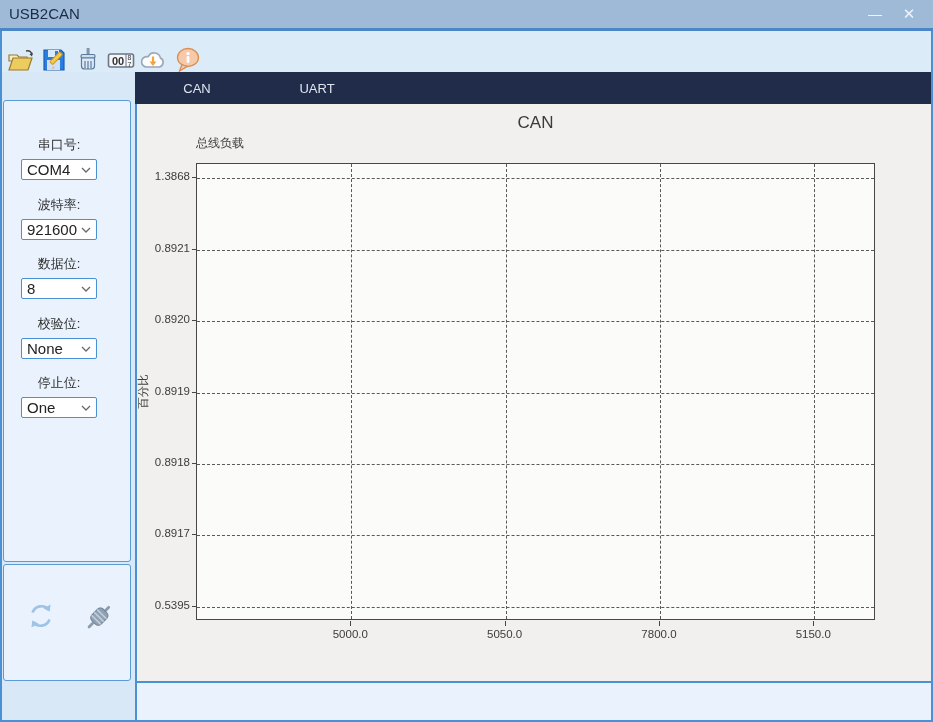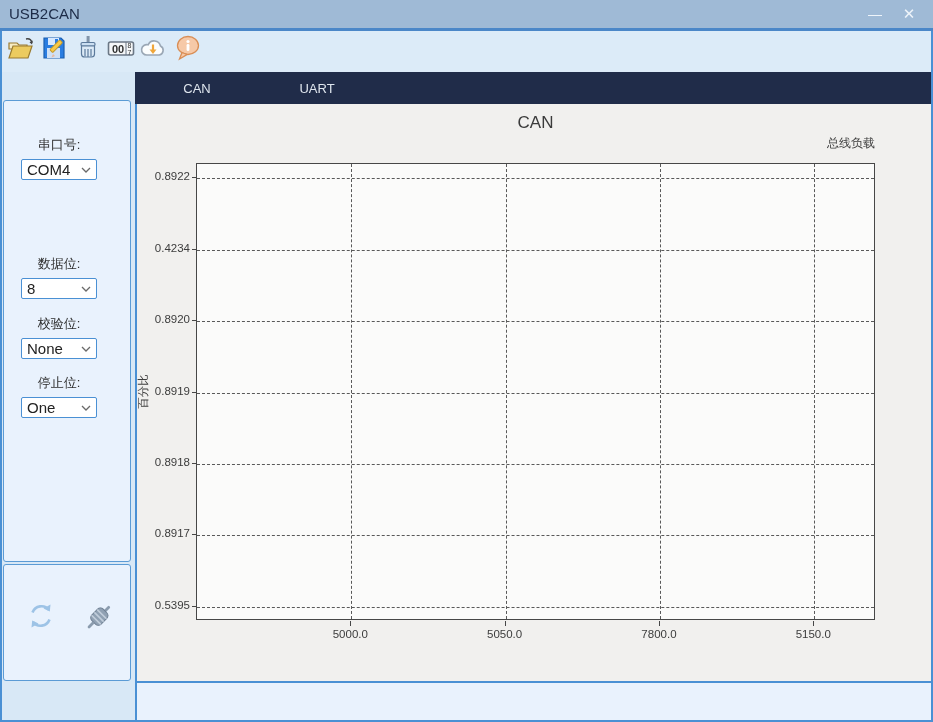--- a/index.html
+++ b/index.html
@@ -10,21 +10,21 @@
   }
   
   .titlebar { position:absolute; left:0; top:0; width:933px; height:28px; background:#9fbad6; }
   .titlebar .title { position:absolute; left:9px; top:5px; font-size:15px; color:#1c2b47; }
   .win-btn { position:absolute; top:0; width:30px; height:28px; display:flex; align-items:center; justify-content:center; color:#eef4fa; font-size:14px; cursor:default; }
   .win-min { right:43px; }
   .win-close { right:9px; font-size:15px; }
   .accent { position:absolute; left:0; top:28px; width:933px; height:3px; background:#4b87c8; }
   
   .toolbar { position:absolute; left:0; top:31px; width:933px; height:41px; background:#dcebf8; }
-  .tool-btn { position:absolute; top:1px; width:32px; height:32px; display:flex; align-items:center; justify-content:center;text-align:center; }
+  .tool-btn { position:absolute; top:13px; width:32px; height:32px; display:flex; align-items:center; justify-content:center;text-align:center; }
   
   .frame { position:absolute; left:0; top:31px; width:933px; height:691px; border:2px solid #4a90d4; border-top:none; pointer-events:none; z-index:50; }
   
   .sidebar { position:absolute; left:0; top:72px; width:135px; height:650px; background:#d8e8f6; }
   .panel { position:absolute; left:3px; width:128px; background:#e9f2fd; border:1px solid #5b9bd5; border-radius:3px; }
   .panel-settings { top:28px; height:462px; }
   .panel-actions  { top:492px; height:117px; }
   .panel-connect  { top:613px; height:33px; }
   .fgroup { position:absolute; left:17px; width:76px; }
   .flabel { display:block; width:100%; text-align:center; font-size:13px; color:#2e2e2e; margin-bottom:5px; }
@@ -37,21 +37,21 @@
   .connect-label { position:absolute; left:50px; top:8px; font-size:13px; color:#1d1d1d; }
   
   .tabbar { position:absolute; left:135px; top:72px; width:798px; height:32px; background:#202c49; display:flex; padding-left:2px; }
   .tab { width:120px; height:32px; display:flex; align-items:center; justify-content:center;
          font-size:13px; color:#dfe6ee; cursor:default; }
   .tab.selected { background:#d8e9fa; color:#4e9ad6; border-bottom:5px solid #35a0e8; }
   
   .chart-region { position:absolute; left:135px; top:104px; width:798px; height:579px;
                   background:#f1f0ee; border-left:2px solid #4a90d4; border-bottom:2px solid #4a90d4; }
   .chart-title    { position:absolute; left:59px; top:9px;  width:679px; text-align:center; font-size:17px; color:#3b3b3b; }
-  .chart-subtitle { position:absolute; left:59px; top:31px; width:679px; text-align:right; font-size:12px; color:#3b3b3b; }
+  .chart-subtitle { position:absolute; left:59px; top:31px; width:679px; text-align:left; font-size:12px; color:#3b3b3b; }
   .plot { position:absolute; left:59px; top:59px; width:679px; height:457px; background:#fbfbfa; border:1px solid #474747; }
   .hgrid { position:absolute; left:0; width:100%; height:0; border-top:1px dashed #595959; }
   .vgrid { position:absolute; top:0; height:100%; width:0; border-left:1px dashed #595959; }
   .ytick { position:absolute; left:55px; width:4px; height:1px; background:#474747; }
   .xtick { position:absolute; top:517px; width:1px; height:5px; background:#474747; }
   .ytick-label { position:absolute; left:0; width:53px; text-align:right; font-size:11.5px; color:#3c3c3c; }
   .xtick-label { position:absolute; top:524px; width:60px; margin-left:-30px; text-align:center; font-size:11.5px; color:#3c3c3c; }
   .xaxis-label { position:absolute; left:59px; top:543px; width:679px; text-align:center; font-size:12px; color:#3c3c3c; }
   .yaxis-label { position:absolute; left:-222px; top:280px; width:457px; text-align:center;
                  transform:rotate(-90deg); font-size:11.5px; color:#3c3c3c; }
@@ -126,20 +126,31 @@
   </div>
 
   <div class="frame"></div>
 
   <div class="sidebar">
     <div class="panel panel-settings">
         <div class="fgroup" style="top: 35px;">
           <div class="flabel">串口号:</div>
           <div class="fselect">
             <span>COM4</span>
+            <span class="chev">
+              <svg width="10" height="6" viewBox="0 0 10 6">
+                <path d="M1 1 L5 5 L9 1" fill="none" stroke="#6a6a6a" stroke-width="1.3"></path>
+              </svg>
+            </span>
+          </div>
+        </div>
+        <div class="fgroup" style="top: 95px;">
+          <div class="flabel">波特率:</div>
+          <div class="fselect">
+            <span>921600</span>
             <span class="chev">
               <svg width="10" height="6" viewBox="0 0 10 6">
                 <path d="M1 1 L5 5 L9 1" fill="none" stroke="#6a6a6a" stroke-width="1.3"></path>
               </svg>
             </span>
           </div>
         </div>
         <div class="fgroup" style="top: 154px;">
           <div class="flabel">数据位:</div>
           <div class="fselect">
@@ -217,23 +228,23 @@
         <div class="hgrid" style="top: 299.906px;"></div>
         <div class="hgrid" style="top: 371.312px;"></div>
         <div class="hgrid" style="top: 442.719px;"></div>
         <div class="vgrid" style="left: 154.318px;"></div>
         <div class="vgrid" style="left: 308.636px;"></div>
         <div class="vgrid" style="left: 462.955px;"></div>
         <div class="vgrid" style="left: 617.273px;"></div>
       </div>
     <div id="axis-deco">
         <div class="ytick" style="top: 73.2812px;"></div>
-        <div class="ytick-label" style="top: 66.2812px;">0.8922</div>
+        <div class="ytick-label" style="top: 66.2812px;">1.3868</div>
         <div class="ytick" style="top: 144.688px;"></div>
-        <div class="ytick-label" style="top: 137.688px;">0.4234</div>
+        <div class="ytick-label" style="top: 137.688px;">0.8921</div>
         <div class="ytick" style="top: 216.094px;"></div>
         <div class="ytick-label" style="top: 209.094px;">0.8920</div>
         <div class="ytick" style="top: 287.5px;"></div>
         <div class="ytick-label" style="top: 280.5px;">0.8919</div>
         <div class="ytick" style="top: 358.906px;"></div>
         <div class="ytick-label" style="top: 351.906px;">0.8918</div>
         <div class="ytick" style="top: 430.312px;"></div>
         <div class="ytick-label" style="top: 423.312px;">0.8917</div>
         <div class="ytick" style="top: 501.719px;"></div>
         <div class="ytick-label" style="top: 494.719px;">0.5395</div>

